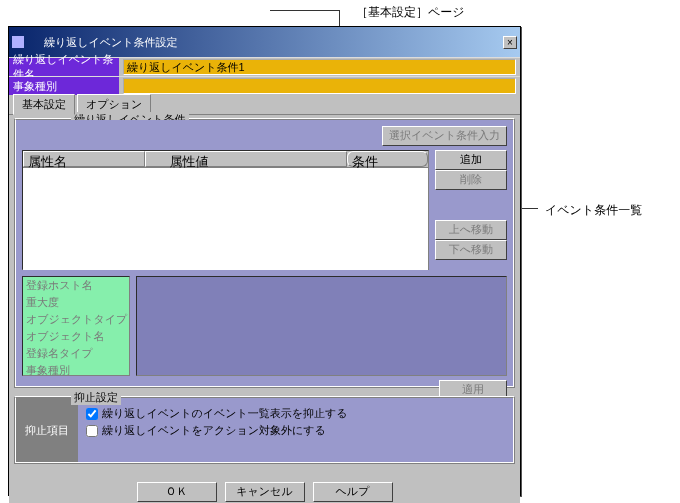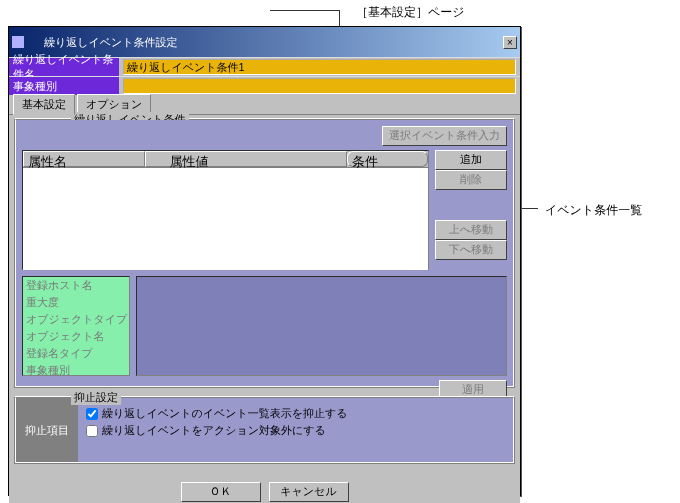--- a/index.html
+++ b/index.html
@@ -144,16 +144,17 @@
             </div>
           </div>
         </div>
       </div>
 
     </div>
 
     <div class="bottom-buttons">
       <span class="btn" style="min-width:80px;">ＯＫ</span>
       <span class="btn" style="min-width:80px;">キャンセル</span>
+      <span class="btn" style="min-width:80px;">ヘルプ</span>
     </div>
 
   </div>
 </div>
 
 </body></html>

